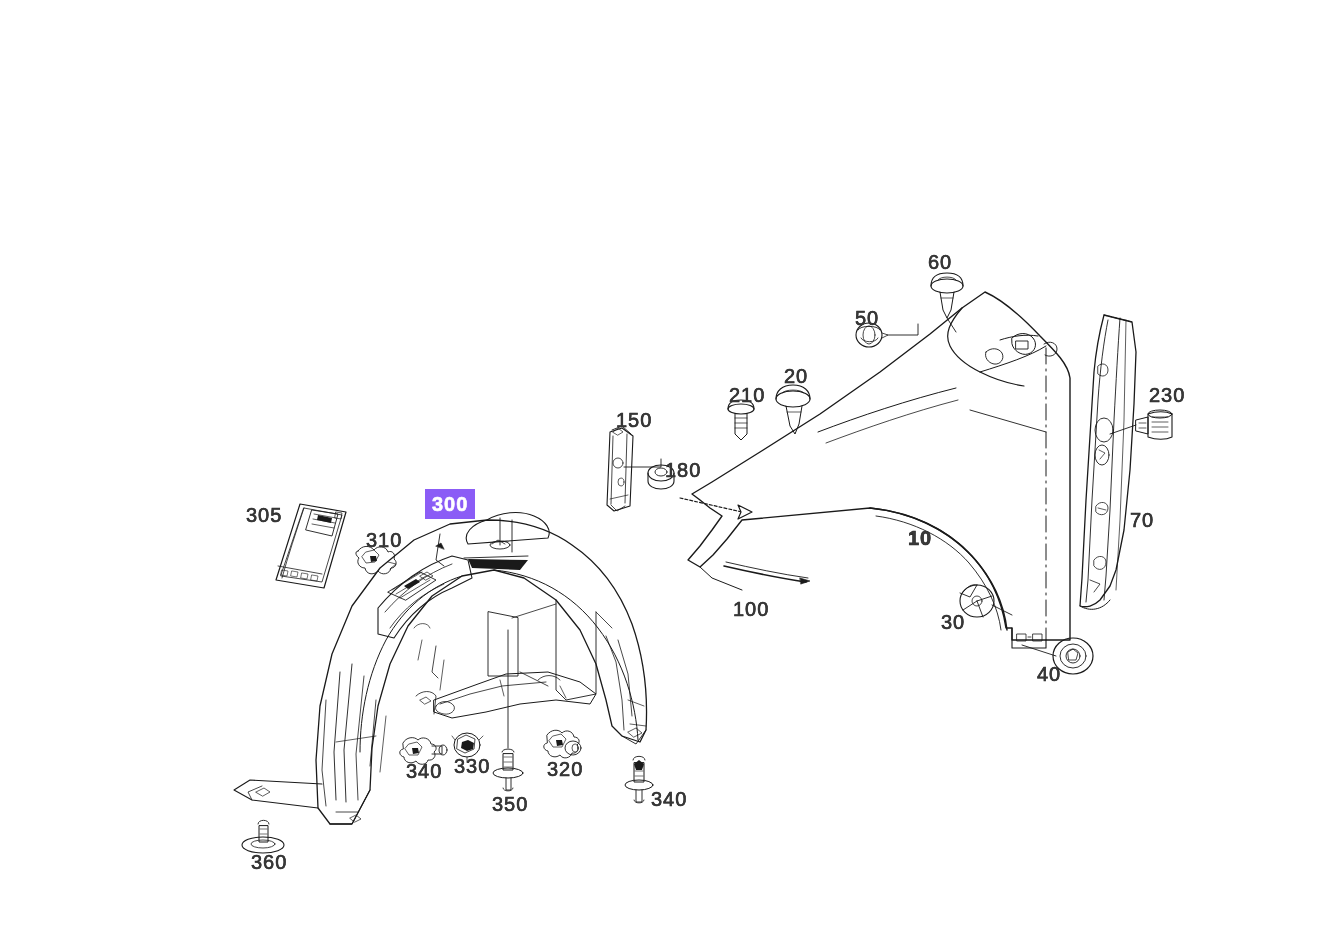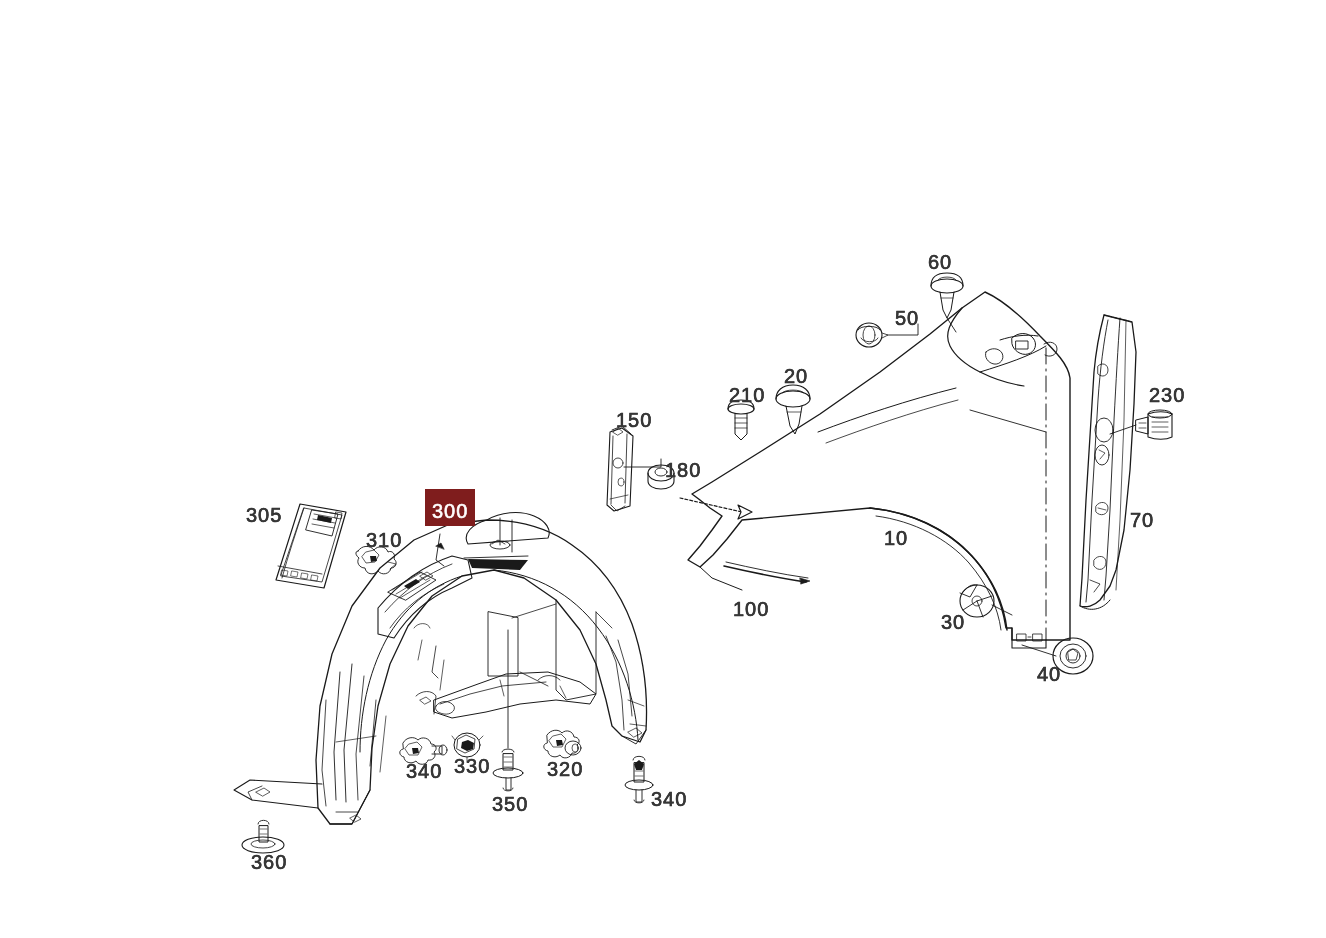--- a/index.html
+++ b/index.html
@@ -12,27 +12,27 @@
     font-size:20px;
     line-height:1;
     color:#3a3a3a;
     letter-spacing:1px;
     white-space:nowrap;
     -webkit-text-stroke:0.6px #2b2b2b;
     text-shadow:0 0 0.6px #6d6d6d;
     user-select:none;
   }
   .callout.hl{
-    background:#7f1d1d;
+    background:#8b5cf6;
     color:#ffffff;
     -webkit-text-stroke:0.6px #ffffff;
     text-shadow:none;
-    padding:12px 7px 5px 7px;
+    padding:5px 7px 5px 7px;
     line-height:1;
-    font-weight:normal;
+    font-weight:bold;
   }
 </style>
 </head>
 <body>
 
 <div id="stage">
 
 <svg width="1326" height="938" viewBox="0 0 1326 938" fill="none" stroke="#1a1a1a" stroke-width="1.4" stroke-linecap="round" stroke-linejoin="round">
 
   <g>
@@ -404,25 +404,25 @@
   <g>
     <path d="M259 826 L259 842 L268 842 L268 826 Z" stroke-width="1.0"></path>
     <path d="M258 824 C258 819 269 819 269 824" stroke-width="0.9"></path>
     <path d="M260 829 h7 M260 834 h7" stroke-width="0.6"></path>
     <ellipse cx="263" cy="845" rx="21" ry="8" stroke-width="1.1"></ellipse>
     <ellipse cx="263" cy="844" rx="12" ry="4" stroke-width="0.8"></ellipse>
   </g>
 
 </svg>
 
-<div class="callout" style="left:884px;top:528px;">10</div>
+<div class="callout" style="left:908px;top:528px;font-weight:bold;">10</div>
 <div class="callout" style="left:784px;top:366px;">20</div>
 <div class="callout" style="left:941px;top:612px;">30</div>
 <div class="callout" style="left:1037px;top:664px;">40</div>
-<div class="callout" style="left:855px;top:308px;margin-left:40px;">50</div>
+<div class="callout" style="left:855px;top:308px;">50</div>
 <div class="callout" style="left:928px;top:252px;">60</div>
 <div class="callout" style="left:1130px;top:495px;margin-top:15px;">70</div>
 <div class="callout" style="left:733px;top:599px;">100</div>
 <div class="callout" style="left:1149px;top:385px;">230</div>
 <div class="callout" style="left:616px;top:410px;">150</div>
 <div class="callout" style="left:665px;top:460px;">180</div>
 <div class="callout" style="left:729px;top:385px;">210</div>
 <div class="callout hl" style="left:425px;top:489px;">300</div>
 <div class="callout" style="left:246px;top:505px;">305</div>
 <div class="callout" style="left:366px;top:530px;">310</div>

